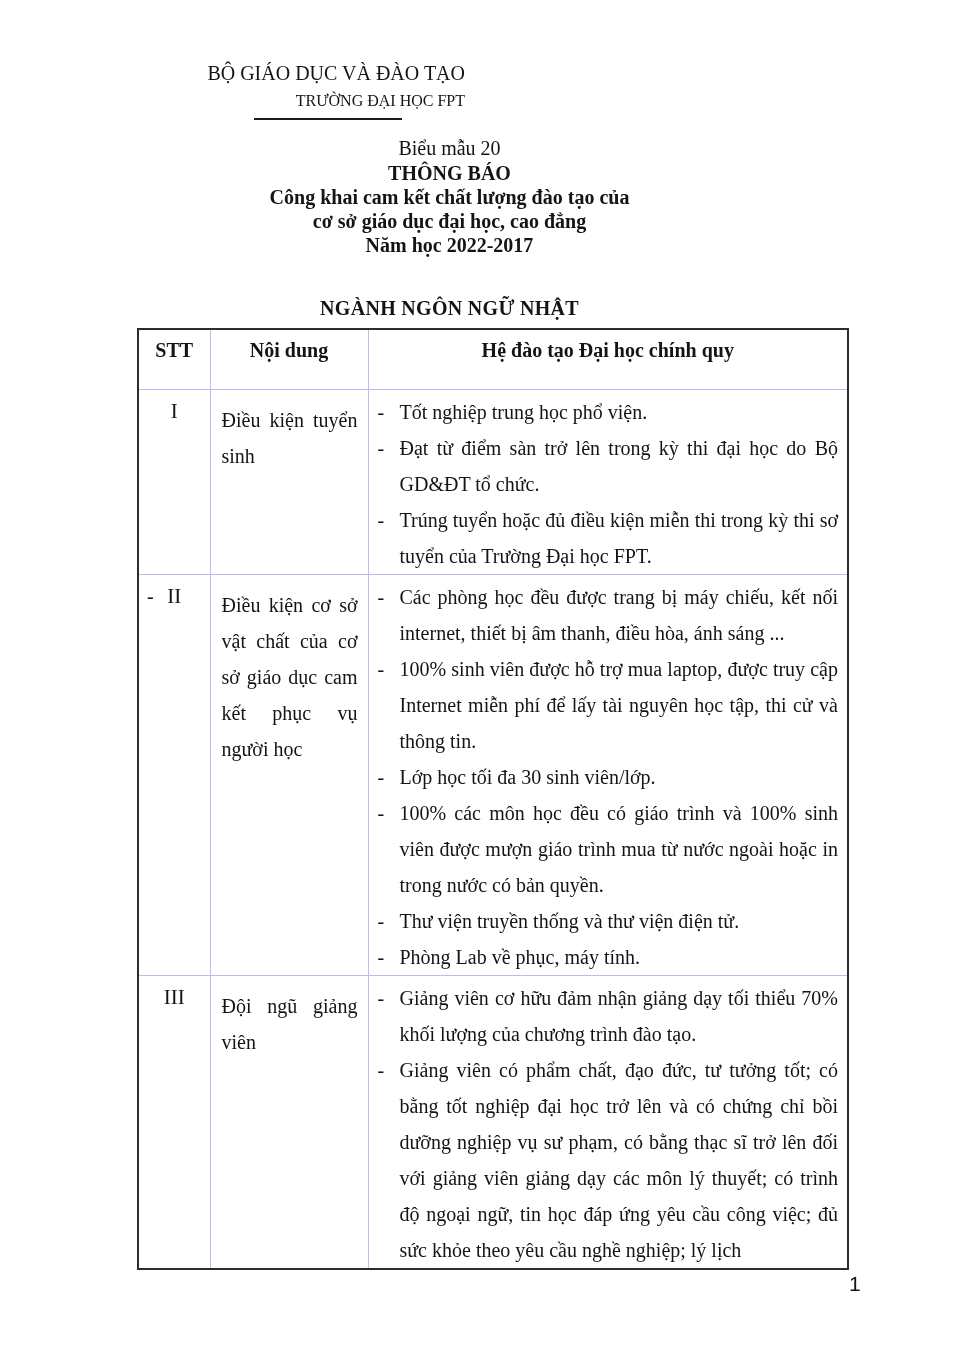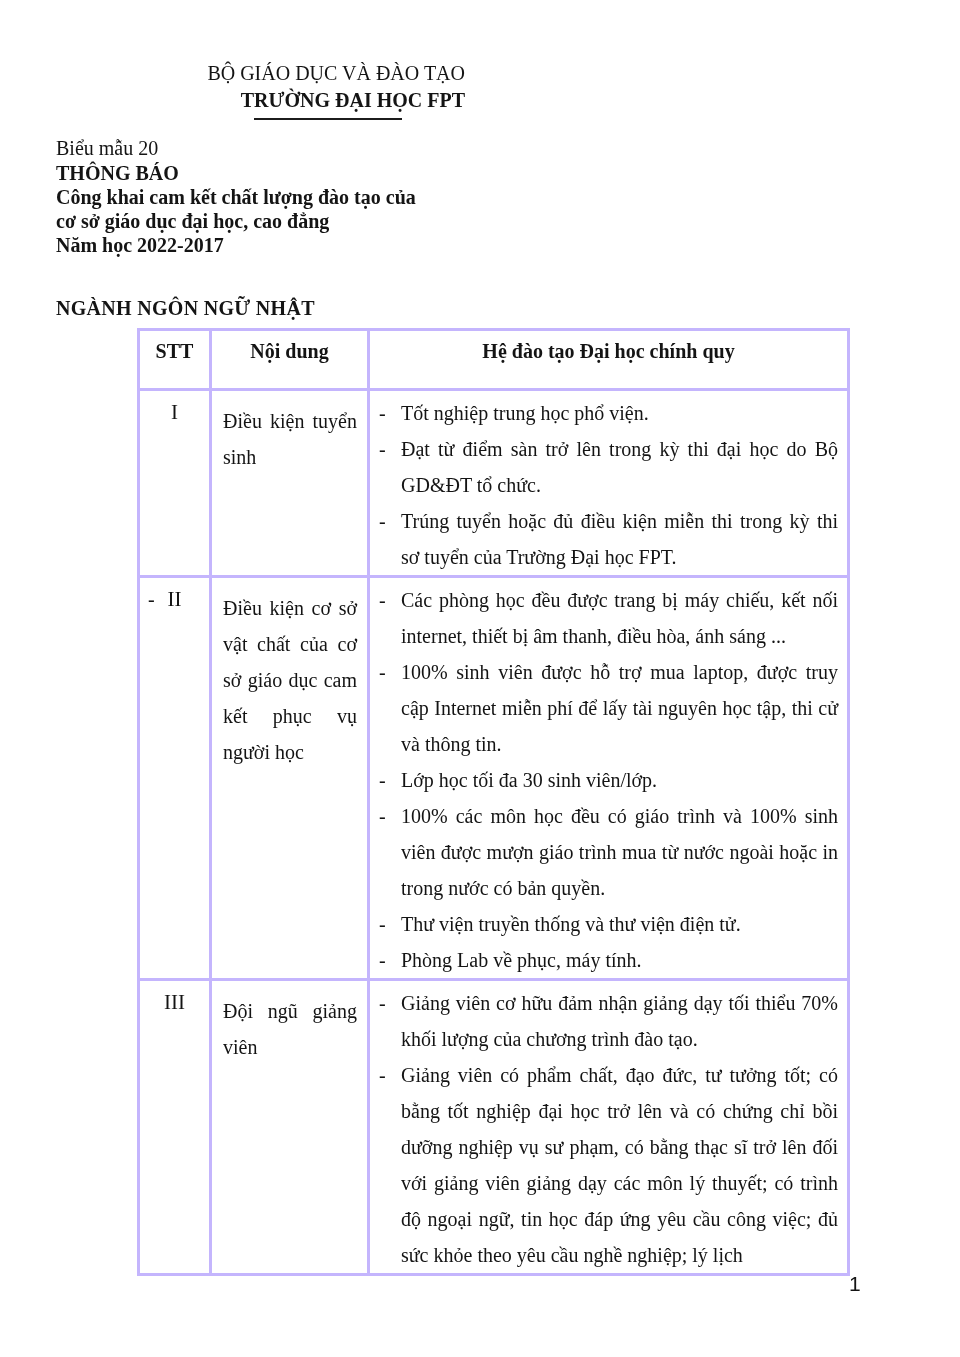--- a/index.html
+++ b/index.html
@@ -20,40 +20,41 @@
     left: 191px;
     width: 274px;
     text-align: right;
   }
   .letterhead .agency {
     font-size: 20px;
     line-height: 25px;
     white-space: nowrap;
   }
   .letterhead .university {
-    font-size: 20px;
-    font-weight: bold;
+    font-size: 16px;
+    font-weight: normal;
     line-height: 25px;
     margin-top: 2px;
     white-space: nowrap;
   }
   .letterhead .rule {
     width: 148px;
     border-top: 2px solid #1c1c1c;
     margin: 5px auto 0 auto;
   }
 
   
   .titles {
     position: absolute;
     top: 136px;
     left: 0;
     width: 843px;
     box-sizing: border-box;
     padding-left: 56px;
+    text-align: center;
   }
   .titles .form-label { font-size: 20px; line-height: 25px; }
   .titles .bold-line  { font-size: 20px; font-weight: bold; line-height: 24px; }
   .titles .major {
     font-size: 20px;
     font-weight: bold;
     margin-top: 40px;
     letter-spacing: 0.3px;
   }
 
@@ -66,21 +67,21 @@
     border-collapse: collapse;
     table-layout: fixed;
     border: 2px solid #2c2c2c;
     font-size: 20px;
   }
   col.c1 { width: 72px; }
   col.c2 { width: 158px; }
   col.c3 { width: 480px; }
 
   .doc-table th, .doc-table td {
-    border: 3px solid #c4b5fd;
+    border: 1px solid #c4b5fd;
     vertical-align: top;
     box-sizing: border-box;
   }
   tr.hdr { height: 60px; }
   .doc-table th {
     font-weight: bold;
     text-align: center;
     padding-top: 9px;
     font-size: 20px;
   }

